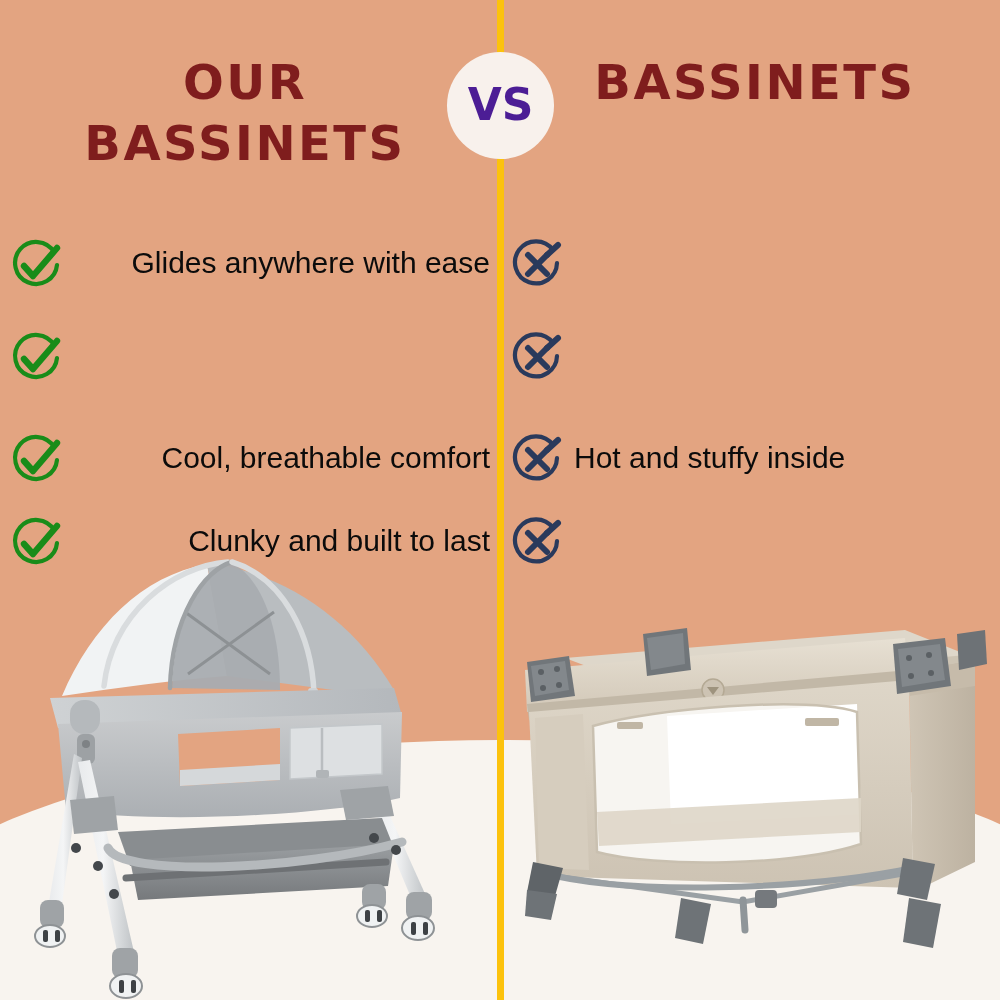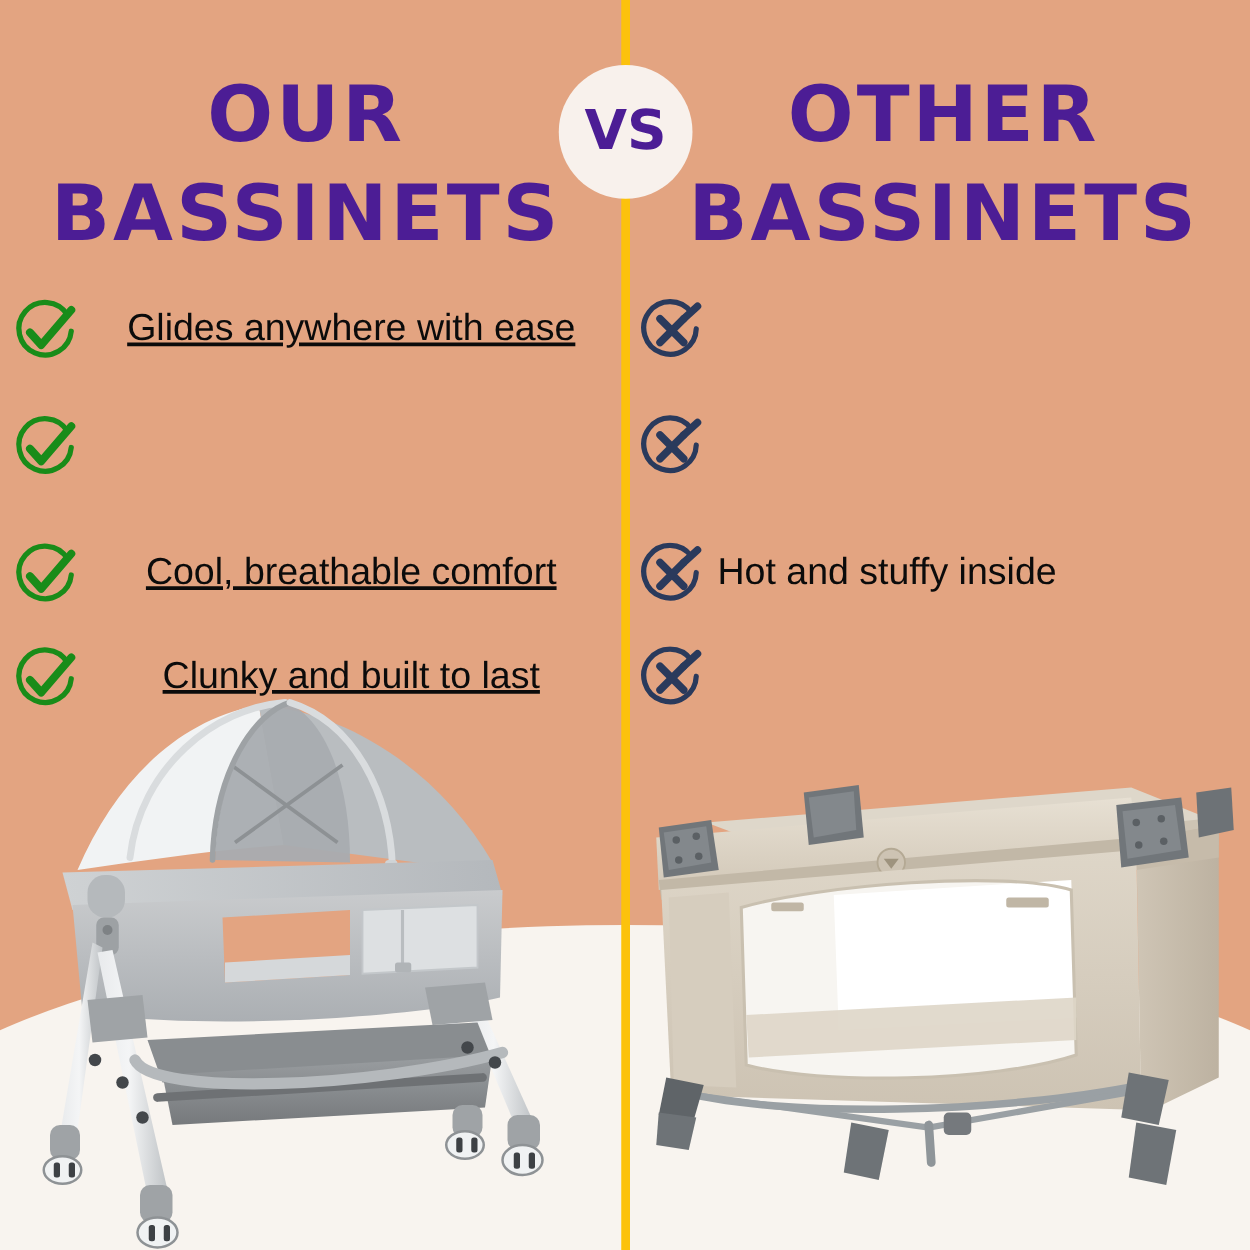--- a/index.html
+++ b/index.html
@@ -49,24 +49,24 @@
     left: 0;
     top: 52px;
     width: 1000px;
     height: 160px;
     z-index: 4;
   }
   .heading {
     position: absolute;
     top: 0;
     width: 430px;
-    color: #4c1d95;
+    color: #7f1d1d;
     font-family: "DejaVu Sans", sans-serif;
     font-weight: bold;
-    font-size: 62px;
+    font-size: 48px;
     line-height: 1.28;
     letter-spacing: 2.5px;
     text-align: center;
   }
   .heading .ln { display: block; }
   .heading-left  { left: 30px; }
   .heading-right { left: 540px; }
 
   
   .vs-badge {
@@ -126,21 +126,21 @@
   .feat-icon svg { display: block; width: 52px; height: 52px; }
 
   .feat-text {
     flex: 1 1 auto;
     color: #0b0b0b;
     font-family: "Liberation Sans", sans-serif;
     font-size: 30px;
     line-height: 1.17;
     padding-top: 7px;
   }
-  .col-left .feat-text  { text-align: center; text-decoration: underline; }
+  .col-left .feat-text  { text-align: right; }
   .col-right .feat-text { text-align: left; }
 
   
   .r0 { top: 0px; }
   .r1 { top: 93px; }
   .r2 { top: 195px; }
   .r3 { top: 278px; }
 
   
   .product {
@@ -159,21 +159,20 @@
   <div class="cream-oval"></div>
 
   <div class="divider"></div>
 
   <div class="headings">
     <div class="heading heading-left">
       <span class="ln">OUR</span>
       <span class="ln">BASSINETS</span>
     </div>
     <div class="heading heading-right">
-      <span class="ln">OTHER</span>
       <span class="ln">BASSINETS</span>
     </div>
   </div>
 
   <div class="vs-badge">
     <span>VS</span>
   </div>
 
   <div class="columns">
 

